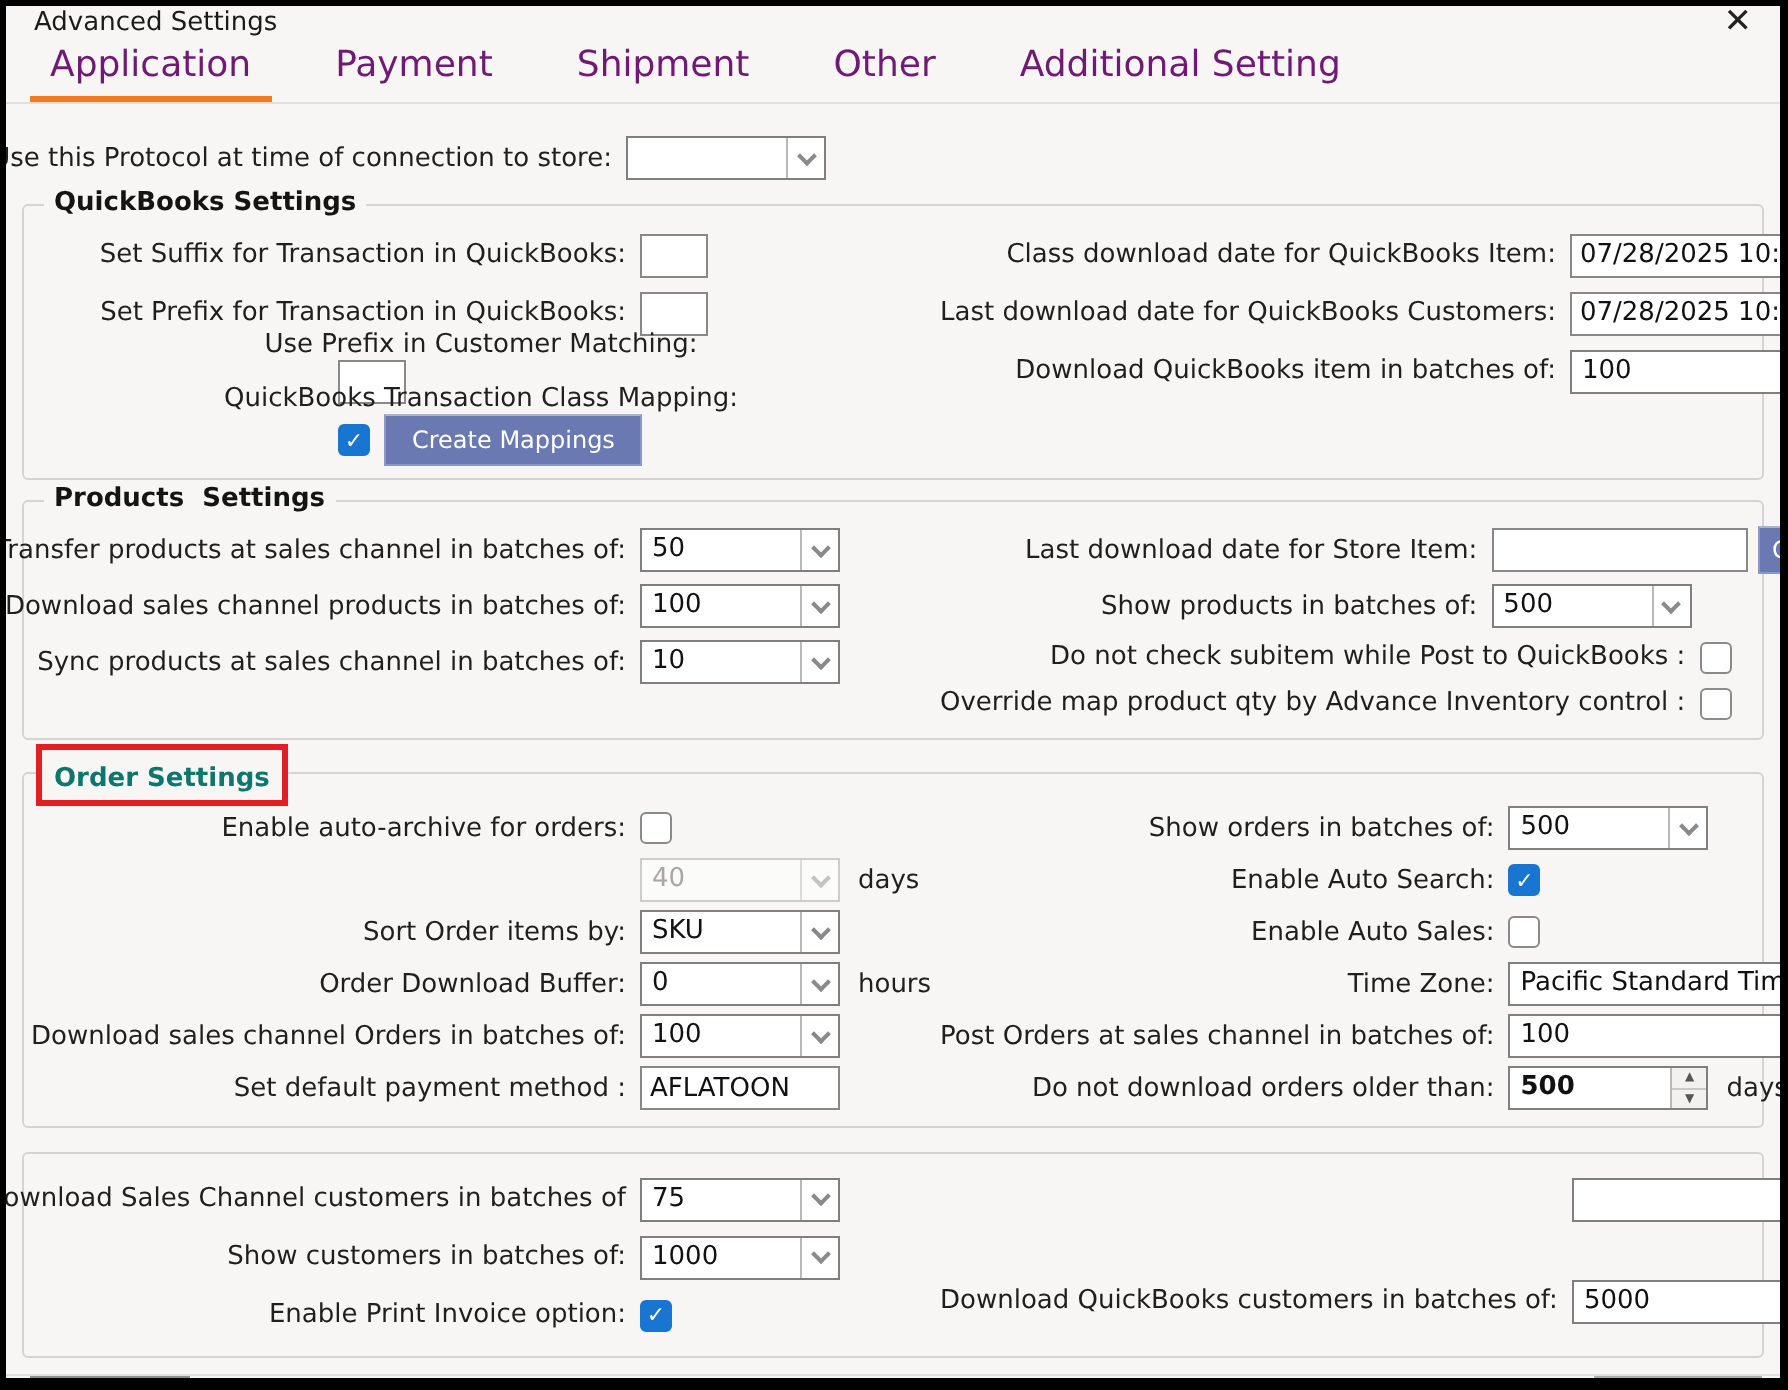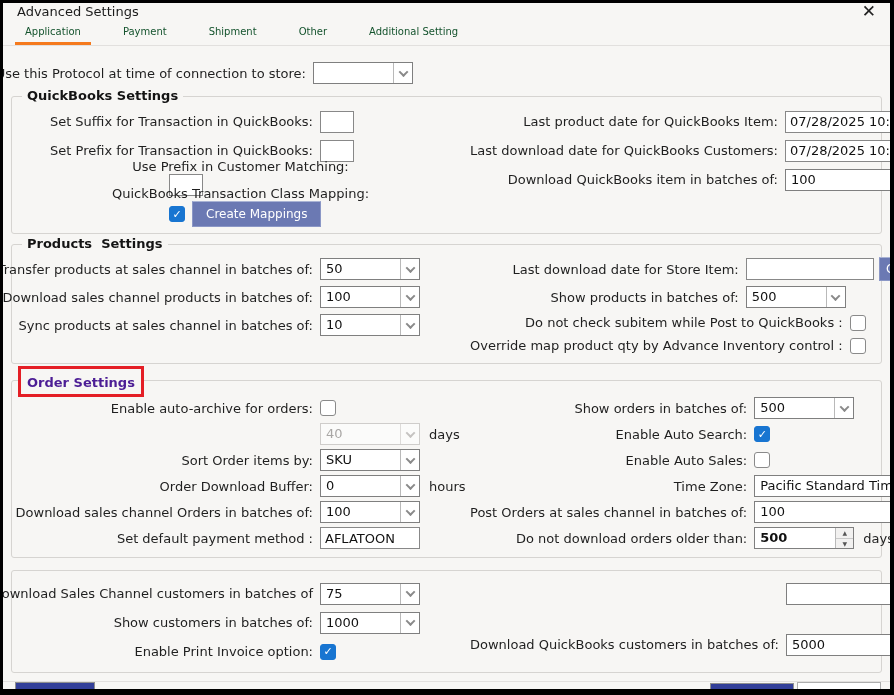--- a/index.html
+++ b/index.html
@@ -14,21 +14,21 @@
     overflow:hidden;
   }
 
   
   .titlebar { height:36px; display:flex; align-items:center; padding:0 14px 0 14px; background:#f7f6f4; }
   .titlebar .title { font-size:13px; color:#1b1b1b; flex:1; }
   .titlebar .close-x { font-size:17px; color:#222; cursor:pointer; line-height:1; font-weight:300; }
 
   
   .tabbar { display:flex; align-items:flex-end; height:32px; border-bottom:1px solid #e2e0de; padding-left:12px; }
-  .tab { font-size:10px; color:#14532d; padding:6px 10px 8px 10px; margin-right:22px; position:relative; cursor:pointer; white-space:nowrap; }
+  .tab { font-size:18px; color:#701a75; padding:6px 10px 8px 10px; margin-right:22px; position:relative; cursor:pointer; white-space:nowrap; }
   .tab.active { border-bottom:3px solid #f57a1d; padding-bottom:5px; }
 
   
   .content { flex:1; padding:6px 8px 0 8px; }
 
   .row { display:flex; align-items:center; justify-content:flex-end; }
   .lbl { font-size:13px; color:#1f1f1f; white-space:nowrap; margin-right:7px; text-align:right; }
 
   
   .slot-l { width:150px; flex:none; display:flex; align-items:center; }
@@ -36,21 +36,21 @@
   .slot-narrow { width:92px; flex:none; display:flex; align-items:center; }
 
   .cols { display:flex; }
   .col-left  { width:452px; flex:none; display:flex; flex-direction:column; }
   .col-right { flex:1; display:flex; flex-direction:column; }
 
   
   .group { position:relative; border:1px solid #d6d4d1; border-radius:3px; margin:10px 0 2px 0; padding:10px 6px 6px 6px; }
   .group-title { position:absolute; top:-9px; left:10px; background:#f7f6f4; padding:0 5px; font-size:13px; font-weight:bold; color:#141414; white-space:pre; }
   .red-box { position:absolute; top:-15px; left:6px; border:3px solid #e41e25; background:#f7f6f4; padding:3px 6px; }
-  .red-box .group-title-inner { font-size:13px; font-weight:bold; color:#4c1d95; white-space:pre; }
+  .red-box .group-title-inner { font-size:13px; font-weight:bold; color:#0f766e; white-space:pre; }
 
   
   .textbox { height:22px; border:1px solid #888; background:#fff; font-size:13px; color:#111; padding:0 4px; display:flex; align-items:center; white-space:nowrap; overflow:hidden; }
   .combo { height:22px; border:1px solid #7f7f7f; background:#fff; display:flex; flex:none; }
   .combo .val { flex:1; font-size:13px; color:#111; padding:2px 4px 0 5px; white-space:nowrap; overflow:hidden; }
   .combo .btn { width:19px; flex:none; border-left:1px solid #b9b9b9; display:flex; align-items:center; justify-content:center; background:#fff; }
   .chev { width:7px; height:7px; border-right:2px solid #8a8a8a; border-bottom:2px solid #8a8a8a; transform:rotate(45deg) translate(-1px,-1px); }
   .combo.disabled { border-color:#cfcdcb; background:#fbfbfa; }
   .combo.disabled .val { color:#a9a7a5; }
   .combo.disabled .btn { border-left-color:#dddbd9; background:#fbfbfa; }
@@ -159,21 +159,21 @@
             <span class="slot-l">
               <span class="checkbox" data-checked="true">
                   <span class="tick">✓</span>
                 </span>
               <button class="btn-slate btn-create">Create Mappings</button>
             </span>
           </div>
         </div>
         <div class="col-right">
           <div class="row">
-            <span class="lbl">Last product date for QuickBooks Item:</span>
+            <span class="lbl">Class download date for QuickBooks Item:</span>
             <span class="slot-r">
               <span class="textbox w128">07/28/2025 10:24:</span>
 
             </span>
           </div>
           <div class="row">
             <span class="lbl">Last download date for QuickBooks Customers:</span>
             <span class="slot-r">
               <span class="textbox w128">07/28/2025 10:27:</span>
 

